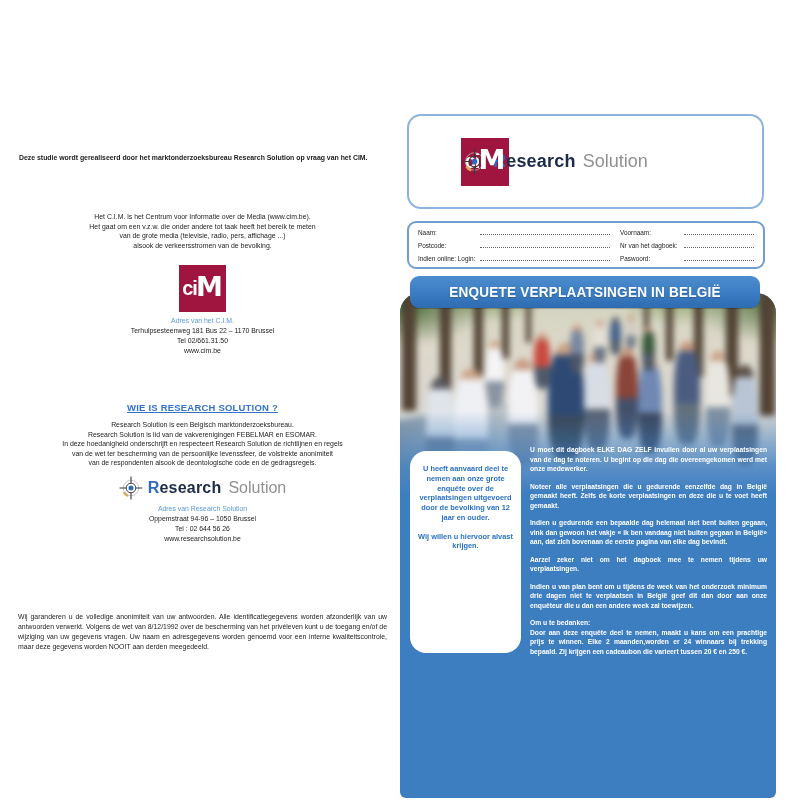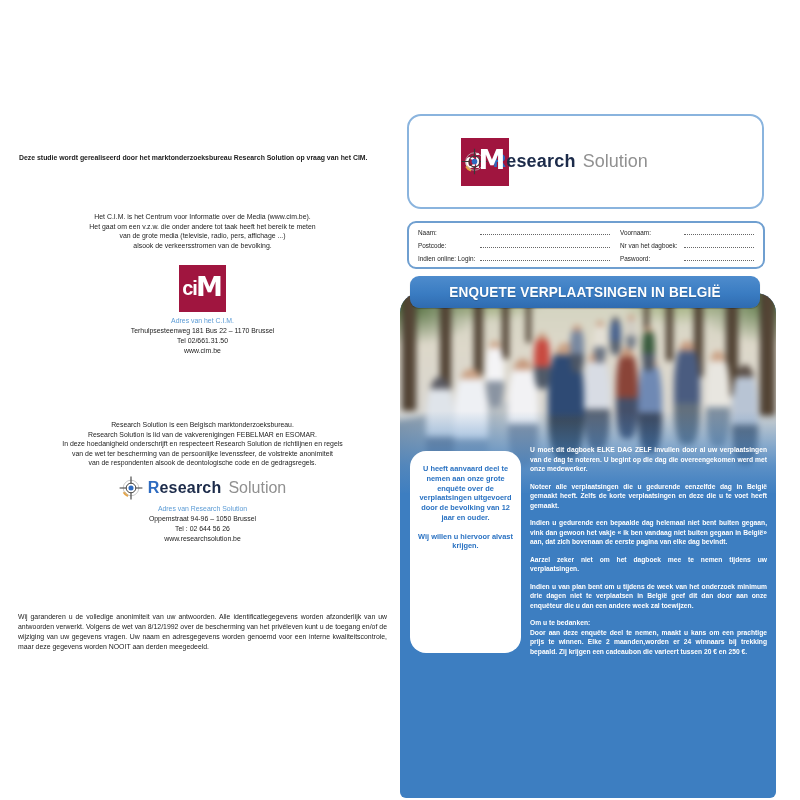--- a/index.html
+++ b/index.html
@@ -118,20 +118,21 @@
         <span class="em">M</span>
     </div>
 
     <div class="addr-label cim-addr-label">Adres van het C.I.M.</div>
     <div class="addr-lines cim-addr">
       <div>Terhulpsesteenweg 181 Bus 22 – 1170 Brussel</div>
       <div>Tel  02/661.31.50</div>
       <div>www.cim.be</div>
     </div>
 
+    <div class="sec-heading rs-heading">WIE IS RESEARCH SOLUTION ?</div>
     <div class="center-block rs-about">
       <div>Research Solution is een Belgisch marktonderzoeksbureau.</div>
       <div>Research Solution is lid van de vakverenigingen  FEBELMAR en ESOMAR.</div>
       <div>In deze hoedanigheid onderschrijft en respecteert Research Solution de richtlijnen en regels</div>
       <div>van de wet ter bescherming van de persoonlijke levenssfeer, de volstrekte anonimiteit</div>
       <div>van de respondenten alsook de deontologische code en de gedragsregels.</div>
     </div>
 
     <div class="rs-logo-row rs-logo-left">
       <svg class="rs-target" viewBox="0 0 40 40">

